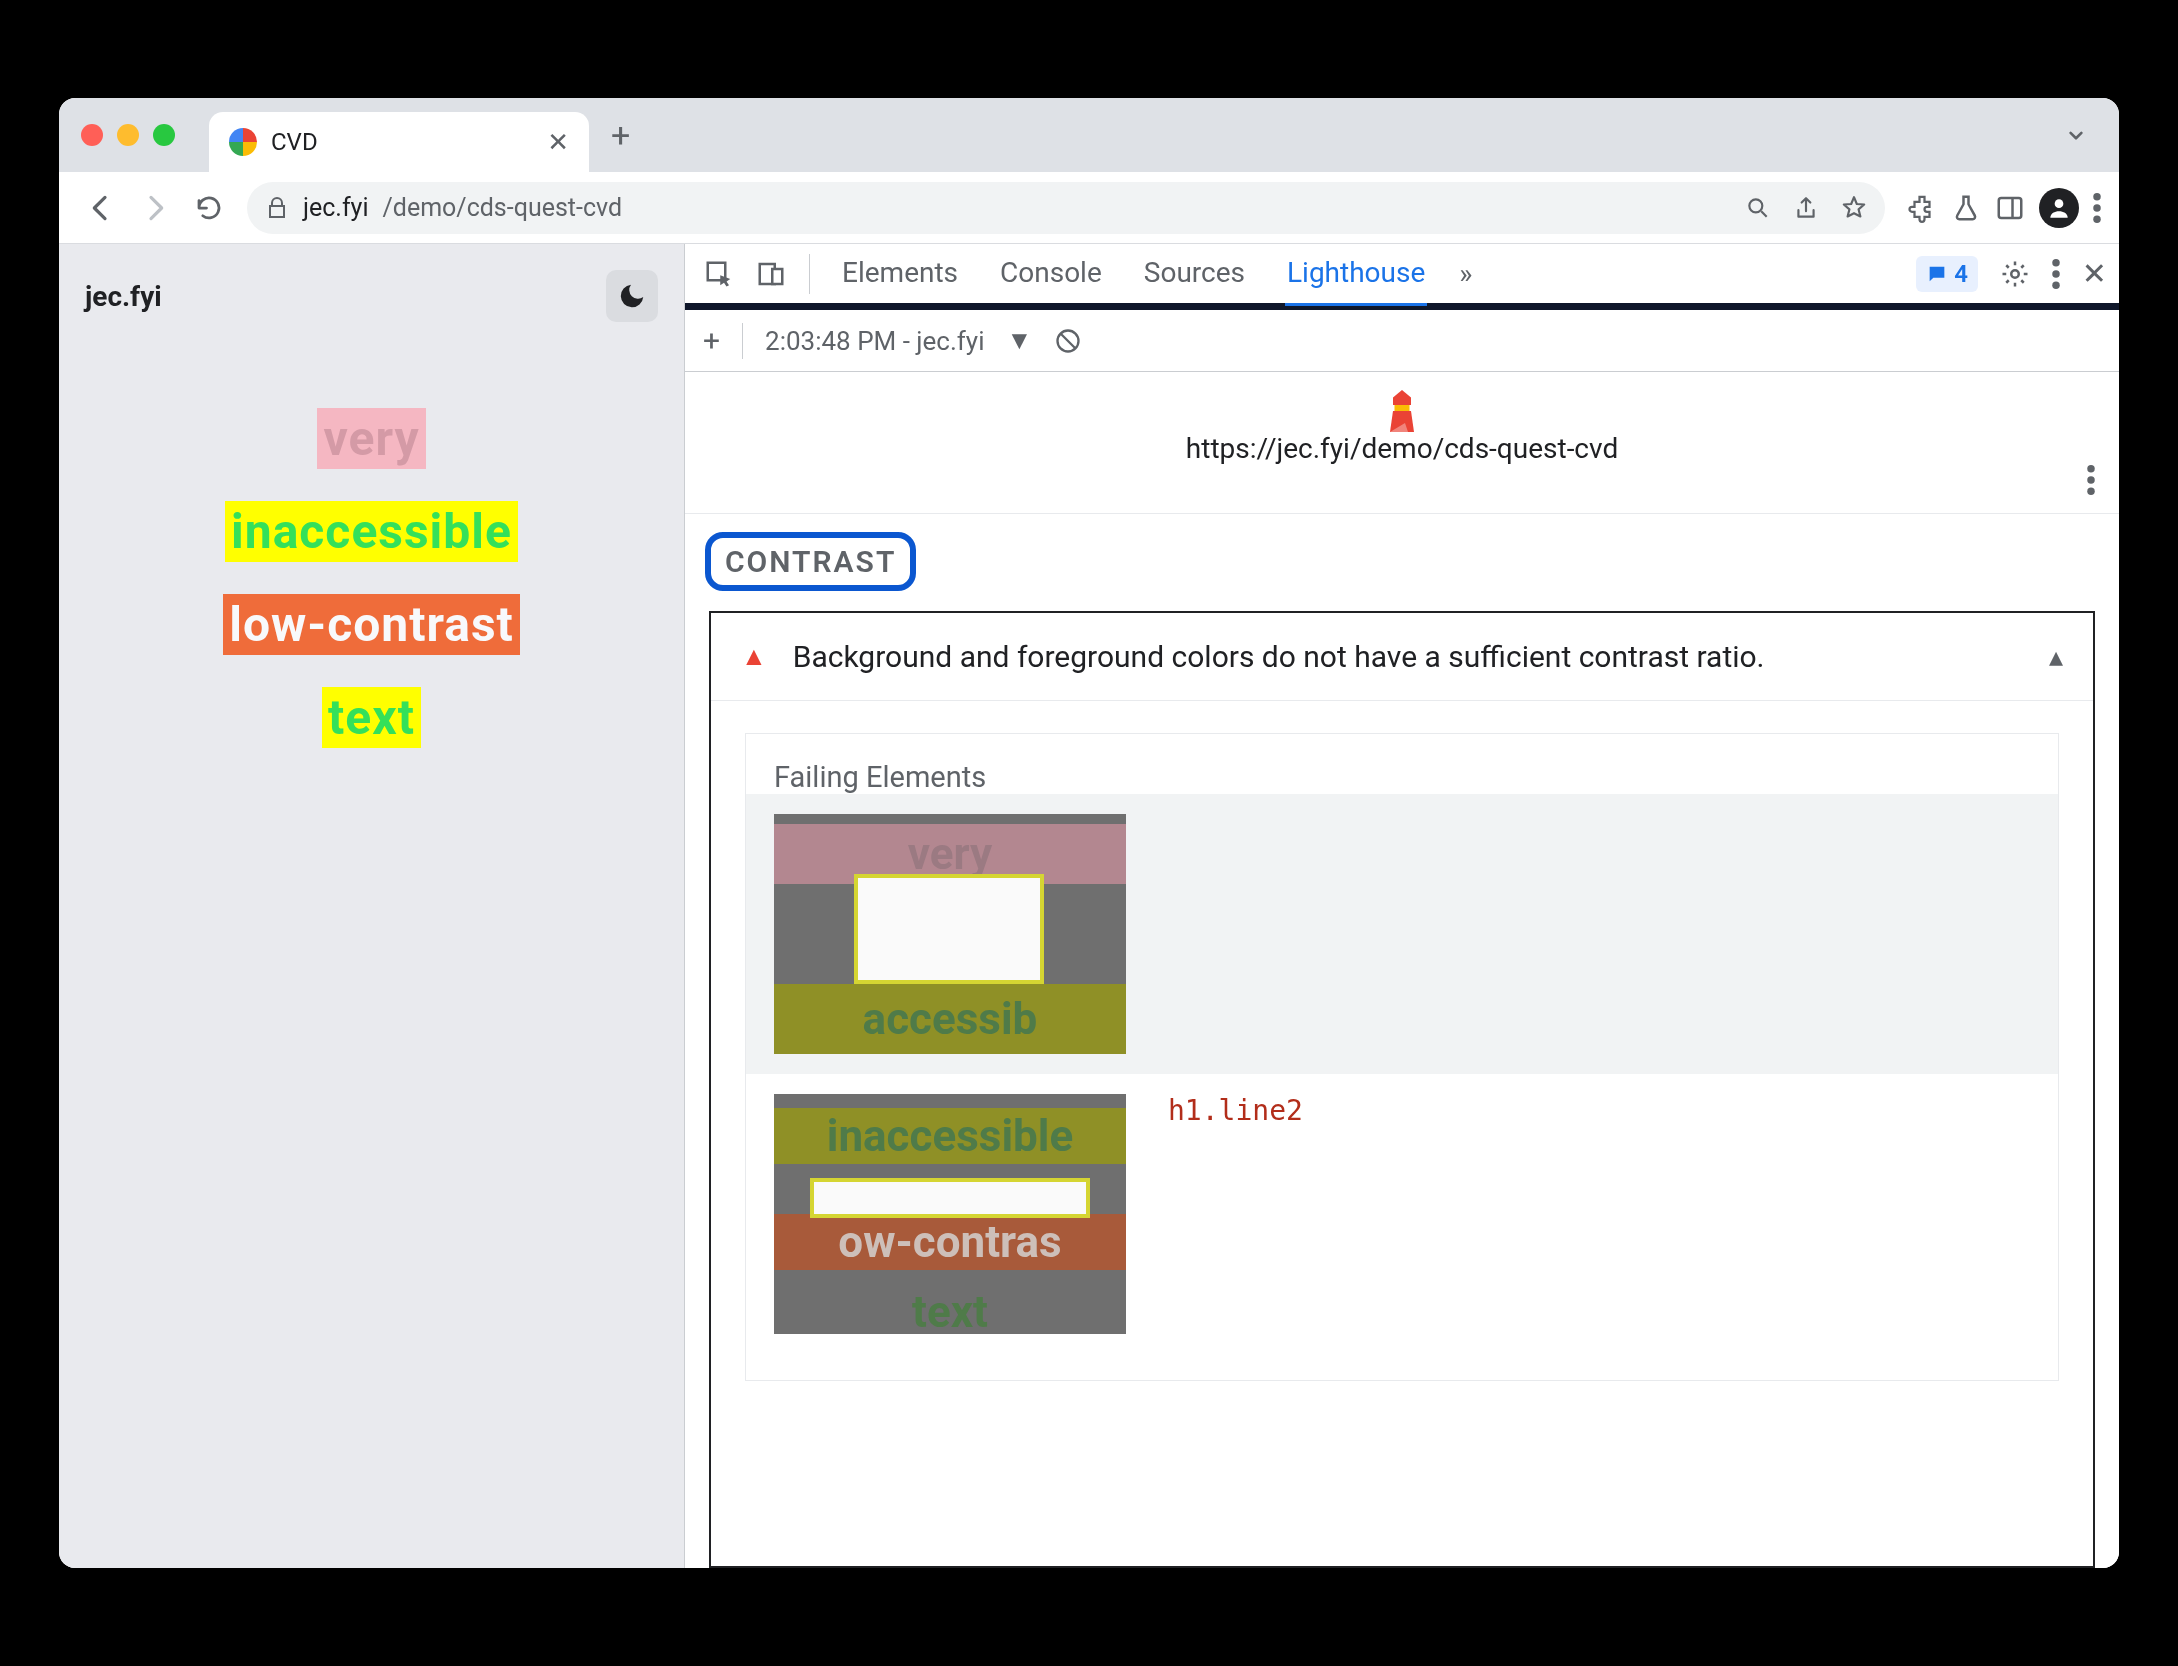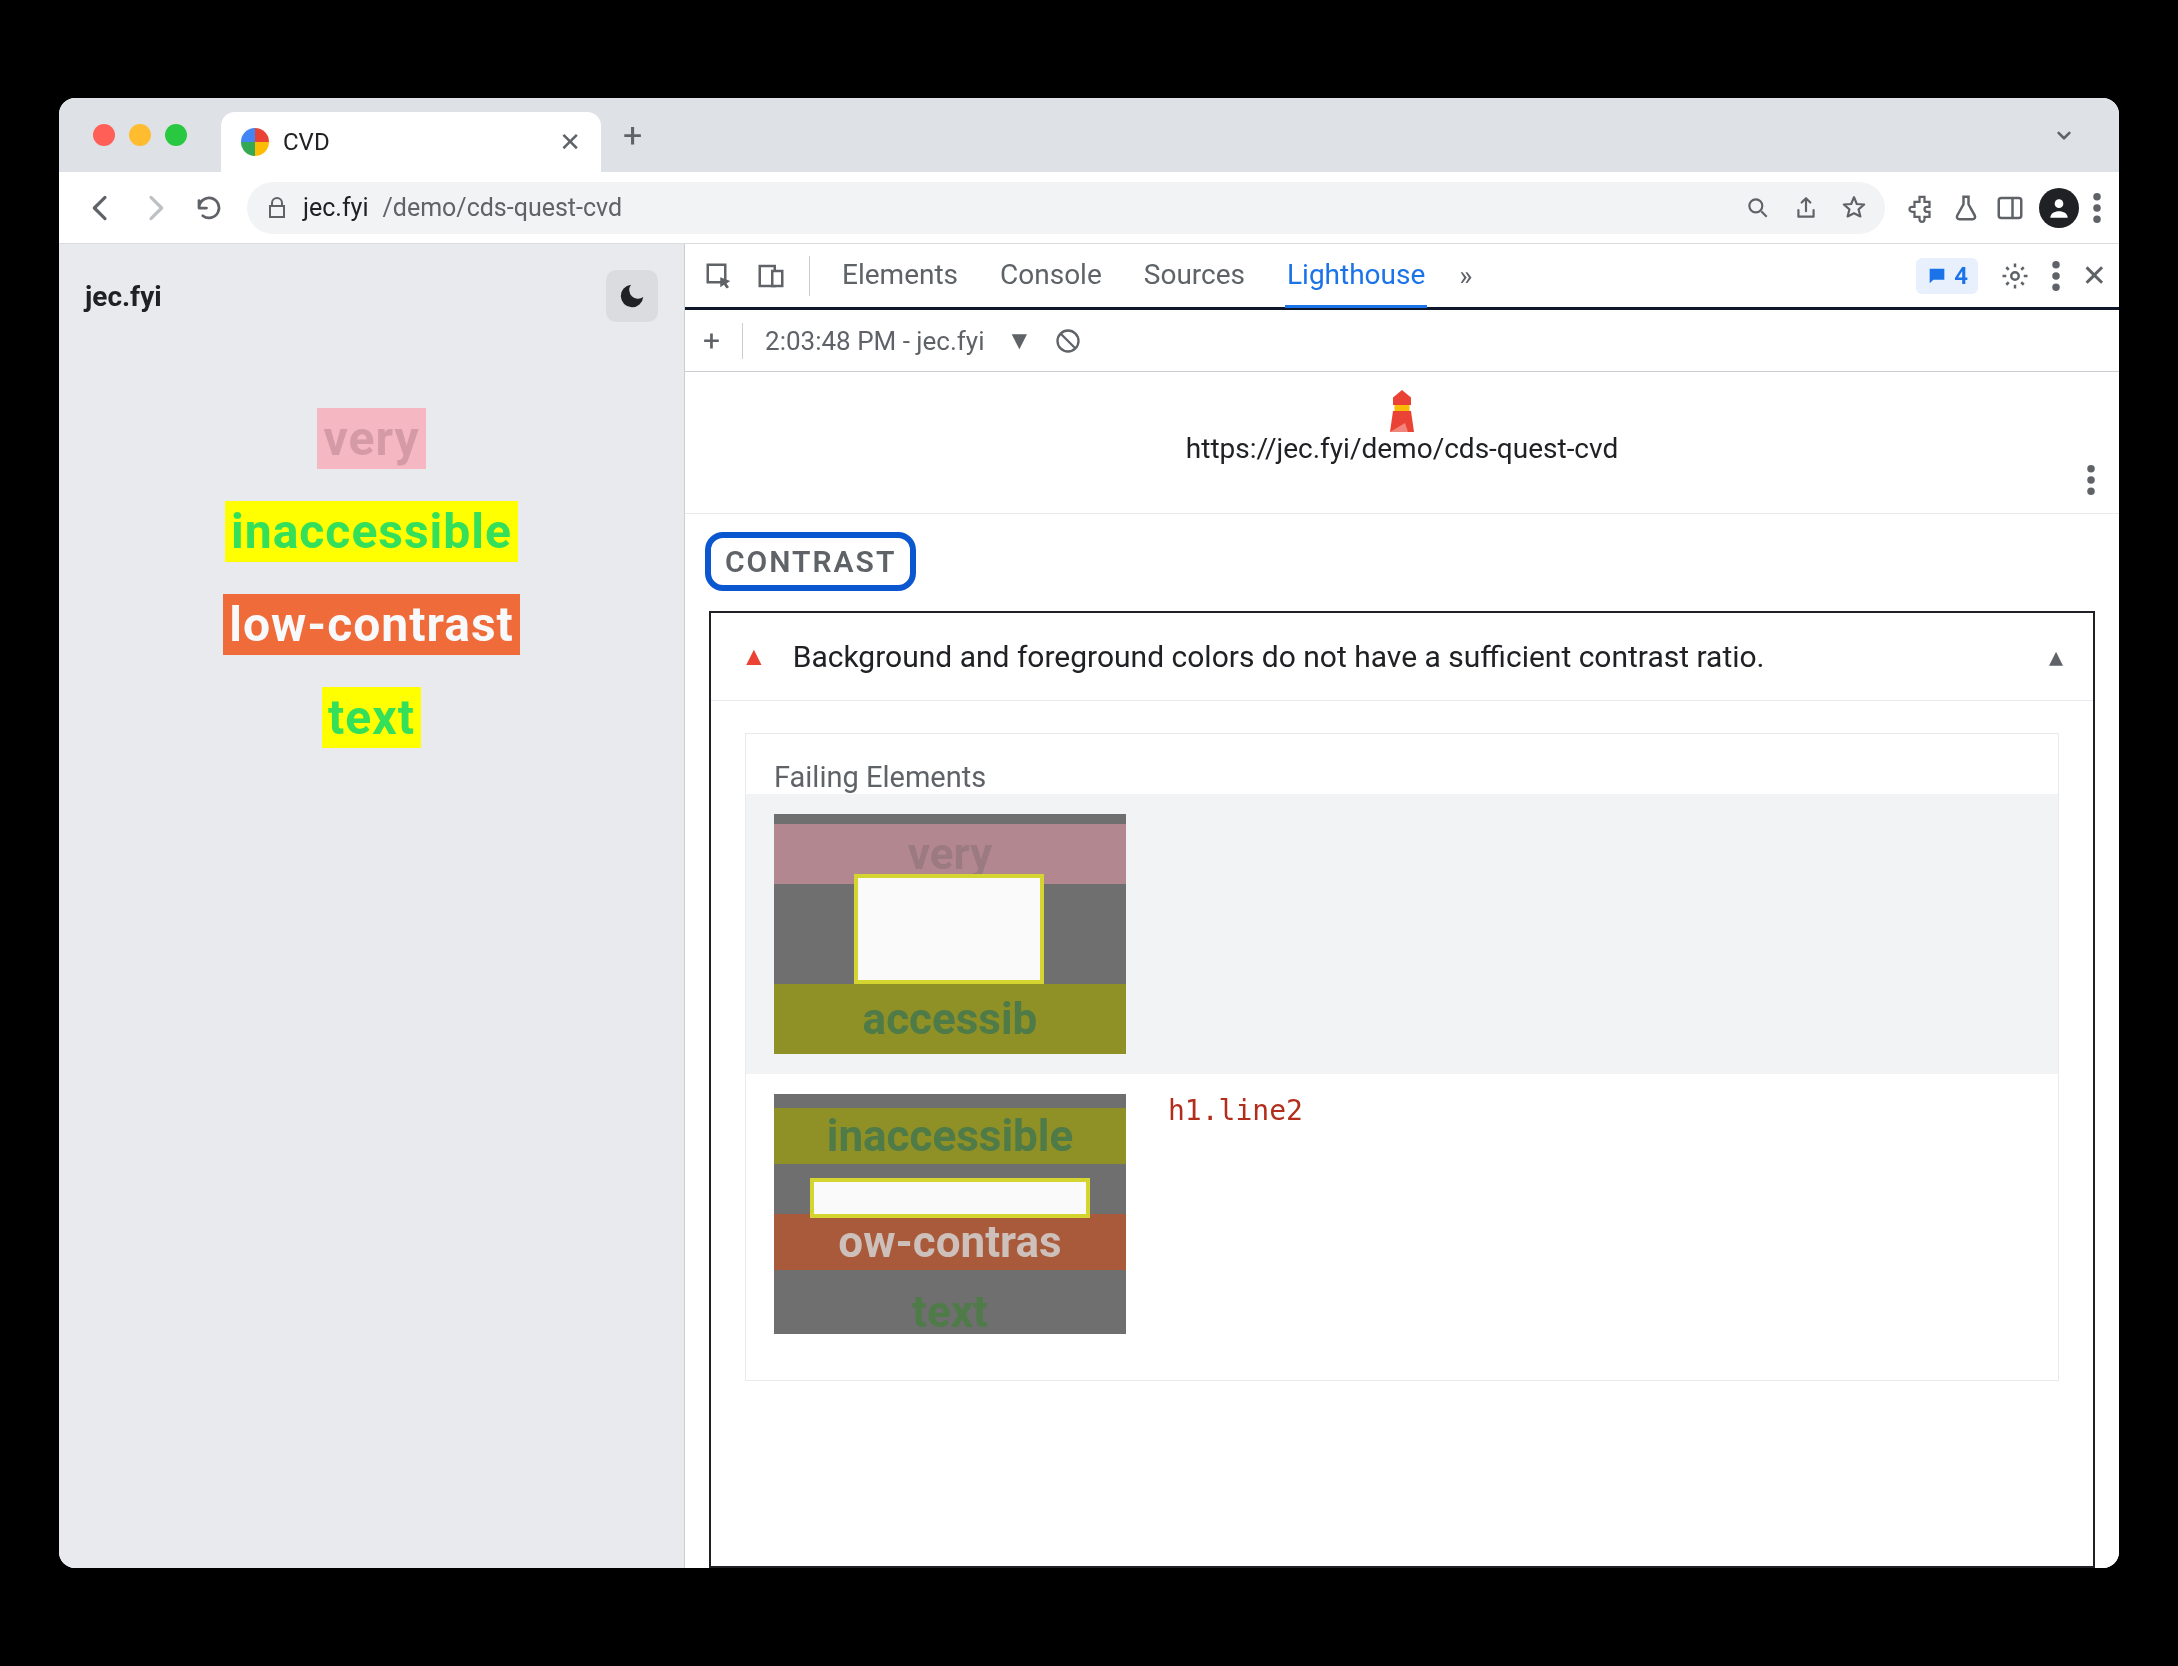--- a/index.html
+++ b/index.html
@@ -22,21 +22,21 @@
     flex-direction: column;
     box-shadow: 0 20px 60px rgba(0,0,0,.5);
   }
 
   
   .tab-strip {
     height: 74px;
     background: #dee1e6;
     display: flex;
     align-items: center;
-    padding: 0 34px;
+    padding: 0 22px;
     border-top-left-radius: 16px;
     border-top-right-radius: 16px;
   }
   .traffic-lights { display: flex; gap: 14px; margin-right: 34px; }
   .dot { width: 22px; height: 22px; border-radius: 50%; }
   .red { background:#ff5f57; } .yellow{background:#febc2e;} .green{background:#28c840;}
   .browser-tab {
     display:flex; align-items:center; gap:14px;
     background:#fff; width:380px; height:60px;
     border-radius:14px 14px 0 0; padding:0 20px;
@@ -81,21 +81,21 @@
   .site-title { font-size:28px; font-weight:700; color:#202124; }
   .dark-toggle { width:52px;height:52px;border-radius:10px;background:#dadce0;display:flex;align-items:center;justify-content:center;font-size:28px;}
   .demo-word { font-size:48px; font-weight:700; letter-spacing:1px; margin:16px 0; padding:2px 6px;}
   .w1 { background:#f5b7c2; color:#d49aa6; }
   .w2 { background:#ffff00; color:#34e05a; }
   .w3 { background:#ef6c3a; color:#f8f9fb; }
   .w4 { background:#ffff00; color:#34e05a; }
 
   
   .devtools { flex:1; display:flex; flex-direction:column; border-left:1px solid #cacdd1; background:#fff; min-width:0;}
-  .dt-tabs { height:66px; border-bottom:3px solid #0f172a; display:flex; align-items:center; padding:0 12px; gap:8px; }
+  .dt-tabs { height:66px; border-bottom:7px solid #0f172a; display:flex; align-items:center; padding:0 12px; gap:8px; }
   .dt-tabs .ico { width:44px; height:44px; display:flex;align-items:center;justify-content:center;color:#5f6368;}
   .dt-panels { display:flex; gap:38px; margin-left:14px; font-size:28px; color:#5f6368;}
   .dt-panels .panel { padding:14px 2px; border-bottom:3px solid transparent; }
   .dt-panels .panel.active { color:#1a73e8; border-bottom-color:#1a73e8; }
   .dt-right { margin-left:auto; display:flex; align-items:center; gap:22px; color:#5f6368;}
   .msg-badge { display:flex;align-items:center;gap:6px;background:#e8f0fe;color:#1a73e8;border-radius:6px;padding:4px 10px;font-size:24px;font-weight:600;}
 
   .dt-subbar { height:62px; border-bottom:1px solid #cacdd1; display:flex; align-items:center; padding:0 18px; gap:22px; color:#5f6368; font-size:26px;}
   .dt-subbar .plus { font-size:30px; }
 

